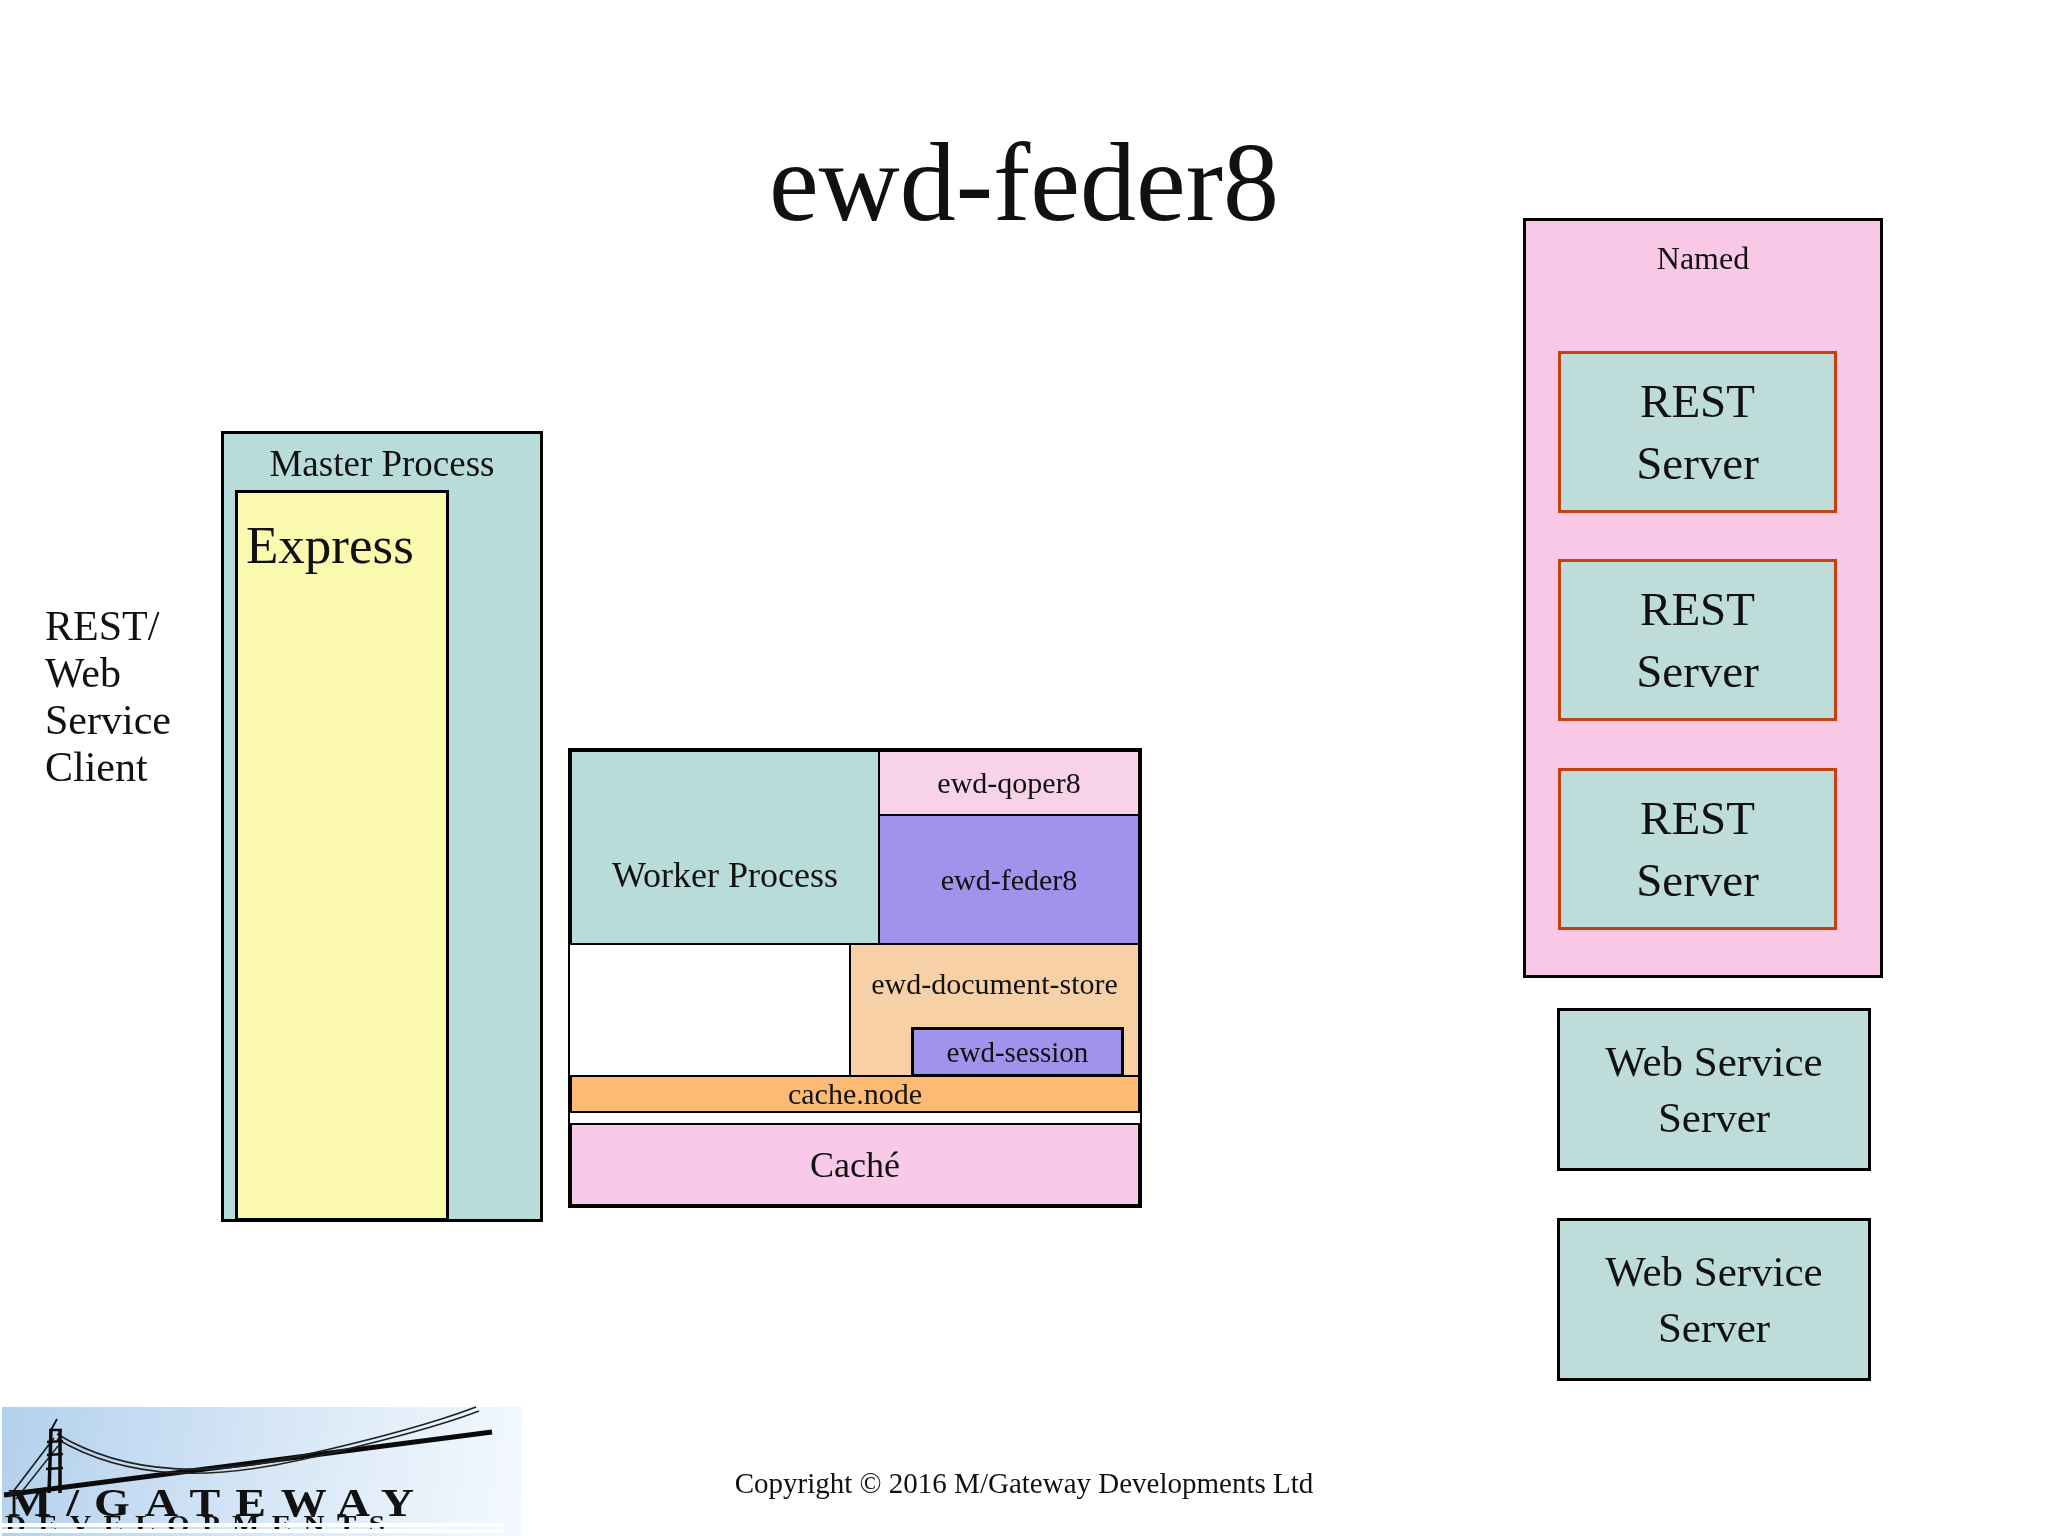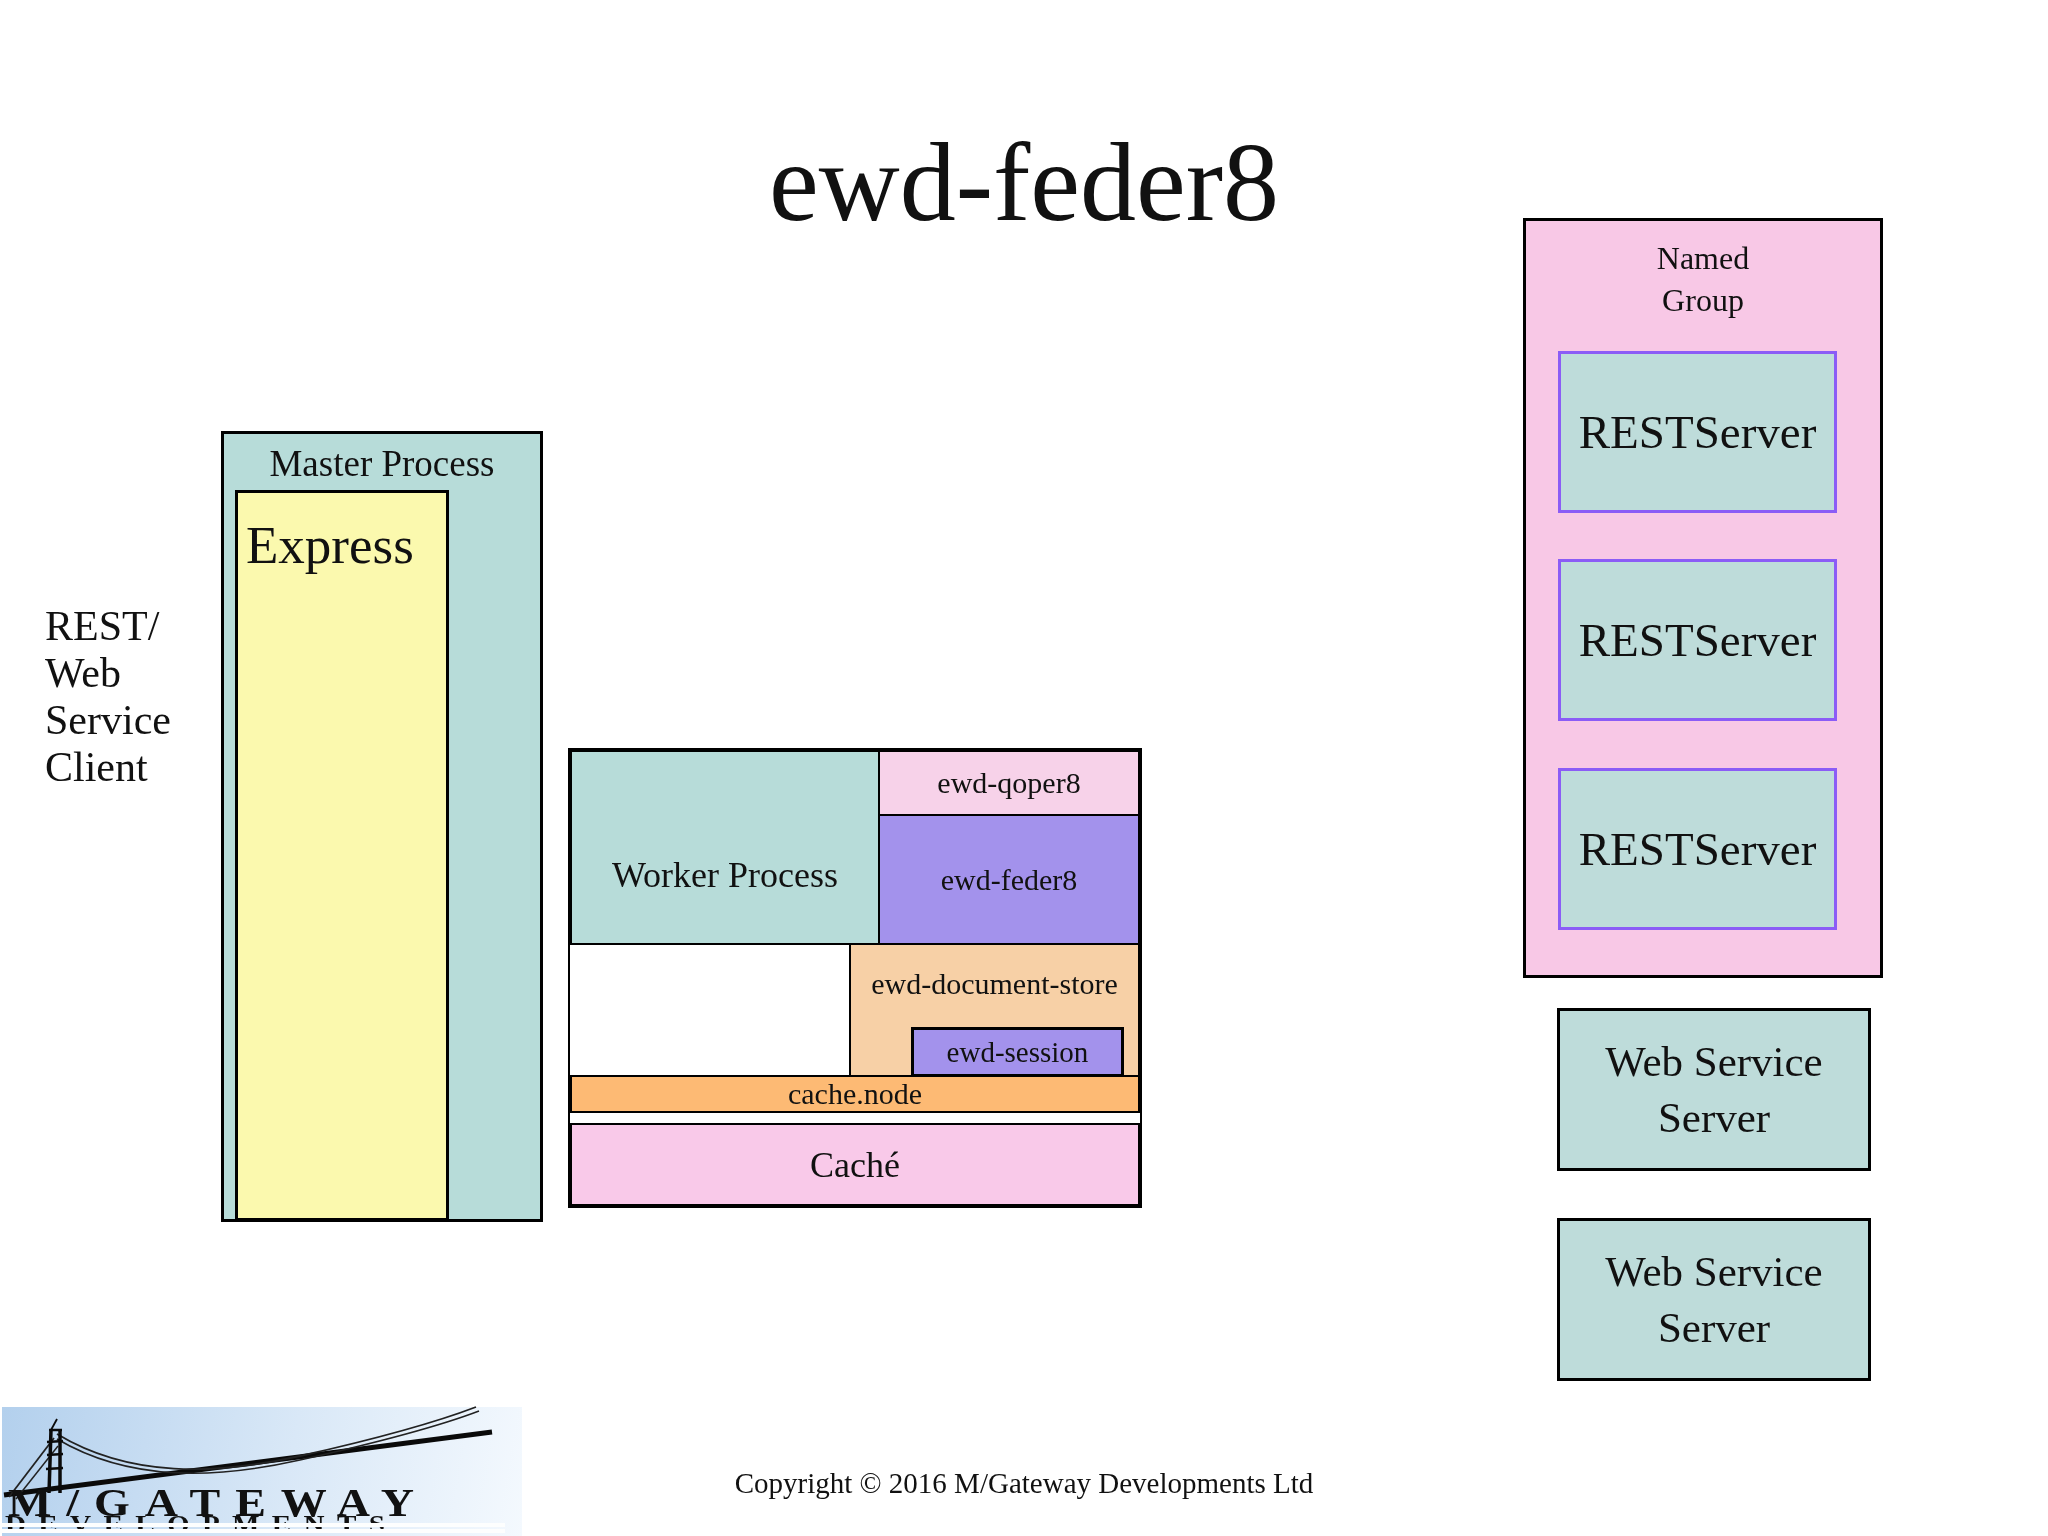--- a/index.html
+++ b/index.html
@@ -24,22 +24,22 @@
   #cell-qoper8{left:308px;top:0;width:262px;height:66px;background:#f7d2e9;font-size:30px;}
   #cell-feder8{left:308px;top:64px;width:262px;height:131px;background:#a392ec;font-size:30px;}
   #cell-qcache{left:0;top:193px;width:281px;height:134px;background:#f7d0a6;font-size:30px;}
   #cell-docstore{left:279px;top:193px;width:291px;height:134px;background:#f7d0a6;font-size:30px;align-items:flex-start;padding-top:22px;}
   #cell-session{left:341px;top:277px;width:213px;height:50px;background:#a392ec;border:3px solid #000;font-size:29px;}
   #cell-cachenode{left:0;top:325px;width:570px;height:38px;background:#fdba74;font-size:30px;}
   #cell-cachedb{left:0;top:373px;width:570px;height:83px;background:#f9c9e9;font-size:36px;}
   
   #named-group{left:1523px;top:218px;width:360px;height:760px;background:#f8c8e6;}
   #named-group-title{left:0;right:0;top:16px;text-align:center;font-size:32px;line-height:42px;}
-  .rest-server{left:32px;width:279px;height:162px;background:#bedcda;border:3px solid #8b5cf6;box-sizing:border-box;position:absolute;
-    display:flex;flex-direction:row;align-items:center;justify-content:center;font-size:47px;line-height:62px;}
+  .rest-server{left:32px;width:279px;height:162px;background:#bedcda;border:3px solid #c2410c;box-sizing:border-box;position:absolute;
+    display:flex;flex-direction:column;align-items:center;justify-content:center;font-size:47px;line-height:62px;}
   #rest-1{top:130px;} #rest-2{top:338px;} #rest-3{top:547px;}
   .web-server{position:absolute;left:1557px;width:314px;height:163px;background:#bedcda;border:3px solid #000;box-sizing:border-box;
     display:flex;flex-direction:column;align-items:center;justify-content:center;font-size:43px;line-height:56px;}
   #web-1{top:1008px;} #web-2{top:1218px;}
   
   #copyright{left:0;right:0;top:1467px;text-align:center;font-size:29px;}
   
   #logo{left:0;top:1398px;width:522px;height:138px;}
   #logo-sky{position:absolute;left:2px;top:9px;right:0;bottom:0;
     background:linear-gradient(100deg,#b3d0ed 0%,#d9e8f7 55%,#f4f9fe 100%);}
@@ -76,21 +76,20 @@
     <div class="cell" id="cell-feder8">ewd-feder8</div>
     <div class="cell" id="cell-docstore">ewd-document-store</div>
     <div class="cell" id="cell-session">ewd-session</div>
     <div class="cell" id="cell-cachenode">cache.node</div>
     <div class="cell" id="cell-cachedb">Caché</div>
   </div>
 
   <div class="box" id="named-group">
     <div class="abs" id="named-group-title">
       <div>Named</div>
-      <div>Group</div>
     </div>
     <div class="rest-server" id="rest-1">
       <div>REST</div>
       <div>Server</div>
     </div>
     <div class="rest-server" id="rest-2">
       <div>REST</div>
       <div>Server</div>
     </div>
     <div class="rest-server" id="rest-3">

